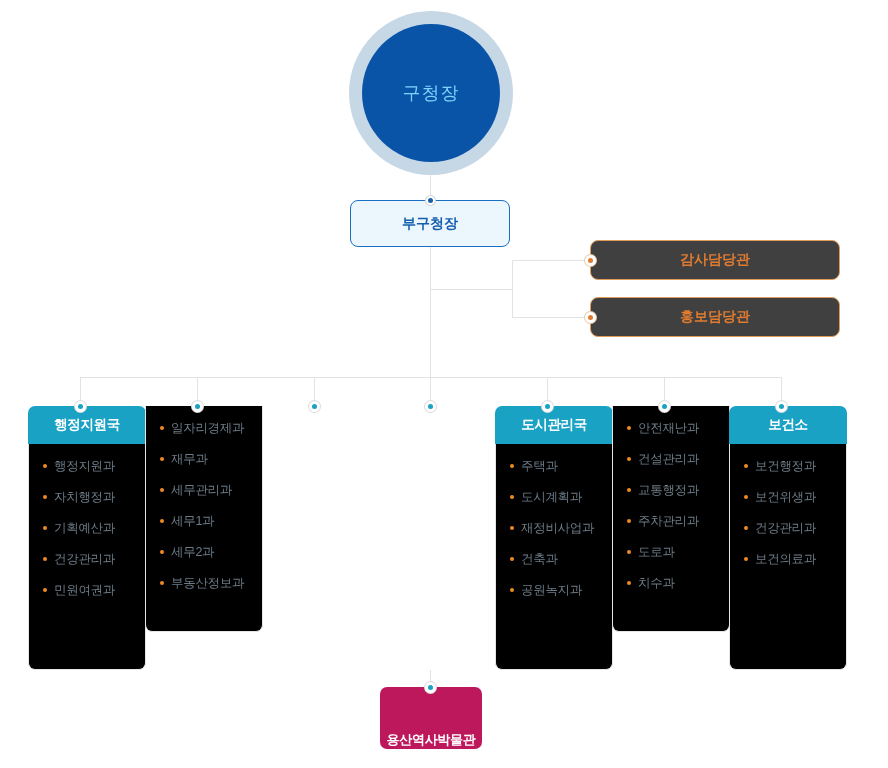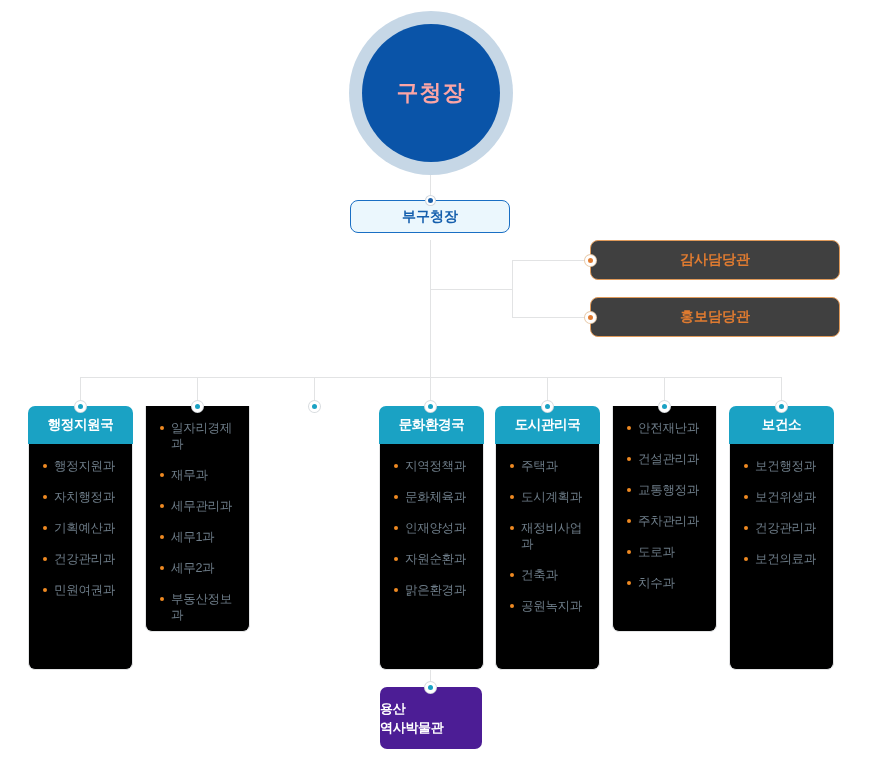--- a/index.html
+++ b/index.html
@@ -42,26 +42,26 @@
   .mayor-wrap{
     position:absolute;left:349px;top:11px;width:164px;height:164px;
     border-radius:50%;
     background:#c6d7e6;
     display:flex;align-items:center;justify-content:center;
   }
   .mayor{
     width:138px;height:138px;border-radius:50%;
     background:#0a54a8;
     display:flex;align-items:center;justify-content:center;
-    color:#fca5a5;font-size:22px;font-weight:bold;letter-spacing:1px;
+    color:#7dd3fc;font-size:18px;font-weight:normal;letter-spacing:1px;
   }
 
   
   .deputy{
-    position:absolute;left:350px;top:200px;width:160px;height:33px;
+    position:absolute;left:350px;top:200px;width:160px;height:47px;
     box-sizing:border-box;
     background:#ebf7fd;
     border:1px solid #1a6fc4;
     border-radius:8px;
     display:flex;align-items:center;justify-content:center;
     color:#155fad;font-size:14px;font-weight:bold;
   }
 
   
   .officer{
@@ -71,21 +71,21 @@
     border:1px solid #e09a5a;
     border-radius:8px;
     display:flex;align-items:center;justify-content:center;
     color:#e07b30;font-size:14px;font-weight:bold;
   }
   #officer-0{top:240px;}
   #officer-1{top:297px;}
 
   
   .bureau{
-    position:absolute;top:406px;width:105px;
+    position:absolute;top:406px;width:118px;
   }
   .bureau-head{
     height:38px;box-sizing:border-box;
     background:#1aa2c4;
     border-radius:7px 7px 0 0;
     display:flex;align-items:center;justify-content:center;
     color:#ffffff;font-size:13.5px;font-weight:bold;
     letter-spacing:-0.4px;
     white-space:nowrap;
   }
@@ -110,23 +110,23 @@
   }
   .dept:before{
     content:"";position:absolute;left:1px;top:6px;
     width:4px;height:4px;border-radius:50%;background:#ef8a22;
   }
 
   
   .museum{
     position:absolute;left:380px;top:687px;width:102px;height:62px;
     box-sizing:border-box;
-    background:#4c1d95;
+    background:#be185d;
     border-radius:7px;
-    display:flex;flex-direction:column;align-items:flex-start;justify-content:center;
+    display:flex;flex-direction:row;align-items:flex-end;justify-content:center;
     color:#ffffff;font-size:13px;font-weight:bold;line-height:19px;
     letter-spacing:-0.3px;
   }
 </style>
 </head>
 <body>
 
 <div id="chart">
 
   <div class="line vline" style="left:430px;top:175px;height:30px;"></div>
@@ -194,30 +194,20 @@
     </div>
   </div>
   <div class="dot dot-teal" style="left:192px;top:401px;">
       <i></i>
     </div>
 
   <div class="dot dot-teal" style="left:309px;top:401px;">
       <i></i>
     </div>
 
-  <div class="bureau" id="bureau-3" style="left:379px;">
-    <div class="bureau-head">문화환경국</div>
-    <div class="bureau-body">
-      <div class="dept">지역정책과</div>
-      <div class="dept">문화체육과</div>
-      <div class="dept">인재양성과</div>
-      <div class="dept">자원순환과</div>
-      <div class="dept">맑은환경과</div>
-    </div>
-  </div>
   <div class="dot dot-teal" style="left:425px;top:401px;">
       <i></i>
     </div>
 
   <div class="bureau" id="bureau-4" style="left:495px;">
     <div class="bureau-head">도시관리국</div>
     <div class="bureau-body">
       <div class="dept">주택과</div>
       <div class="dept">도시계획과</div>
       <div class="dept">재정비사업과</div>

